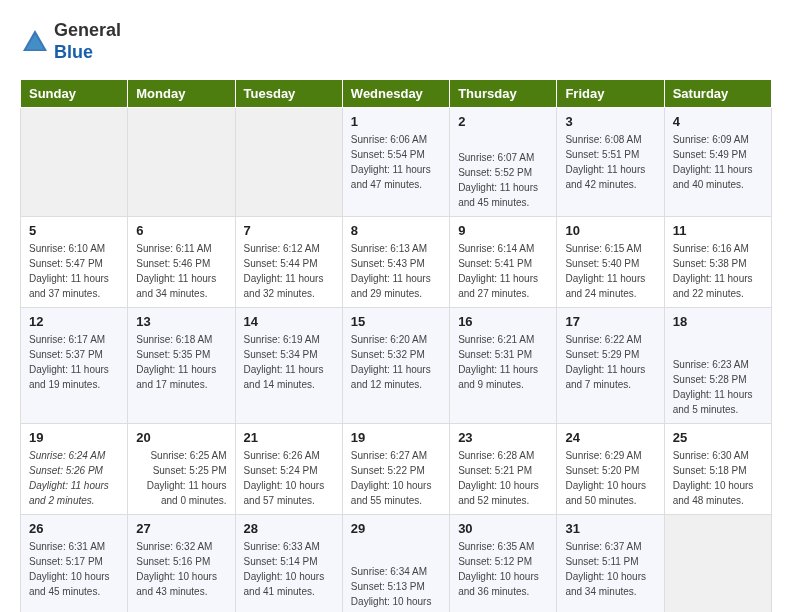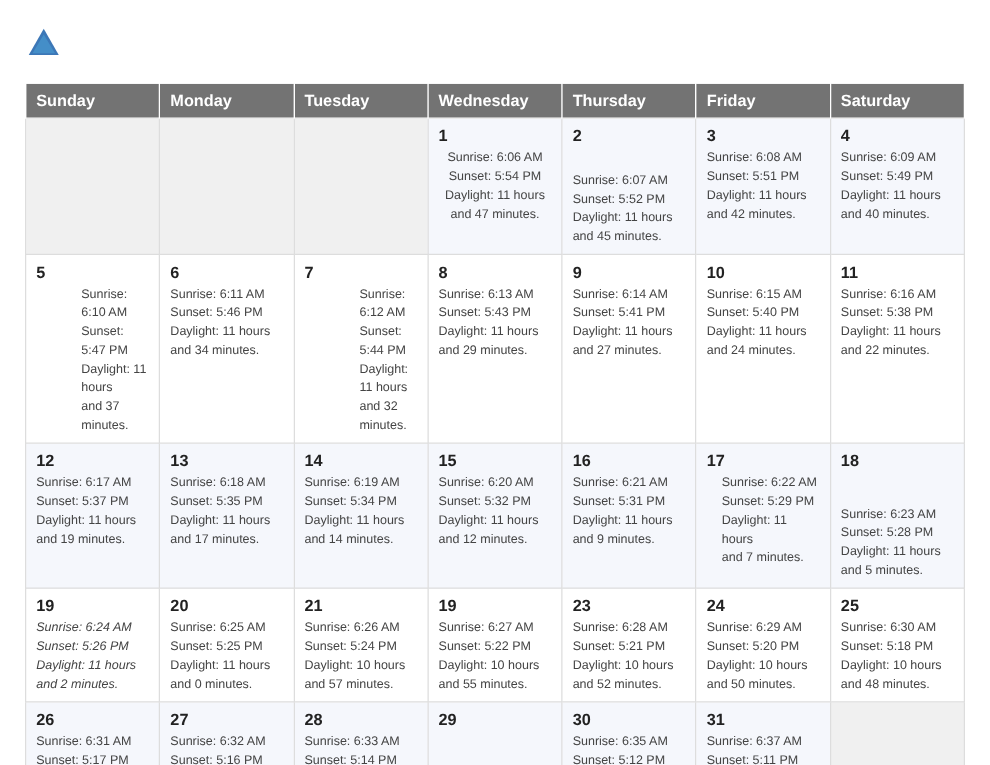--- a/index.html
+++ b/index.html
@@ -44,21 +44,21 @@
     .calendar-subtitle {
       font-size: 16px;
       color: #555;
     }
     table {
       width: 100%;
       border-collapse: collapse;
       table-layout: fixed;
     }
     thead tr th {
-      background-color: #737373;
+      background-color: #4d7c0f;
       color: white;
       text-align: left;
       padding: 6px 8px;
       font-size: 13px;
       font-weight: bold;
       border: 1px solid #fff;
     }
     tbody tr td {
       vertical-align: top;
       padding: 6px 8px;
@@ -91,20 +91,24 @@
   </style>
 </head>
 <body>
 
 <div class="header">
   <div class="logo">
     <svg class="logo-icon" viewBox="0 0 40 40" xmlns="http://www.w3.org/2000/svg">
       <polygon points="20,4 36,32 4,32" fill="#1a5faa" opacity="0.85"></polygon>
       <polygon points="20,10 32,30 8,30" fill="#4a9fd4" opacity="0.6"></polygon>
     </svg>
+    <div class="logo-text">
+      <span class="logo-general">General</span><br>
+      <span class="logo-blue">Blue</span>
+    </div>
   </div>
 </div>
 
 <table>
   <thead>
     <tr>
     <th>Sunday</th>
         <th>Monday</th>
         <th>Tuesday</th>
         <th>Wednesday</th>
@@ -113,21 +117,21 @@
         <th>Saturday</th>
       </tr>
   </thead>
   <tbody id="calendar-body">
   <tr>
         <td class="empty-cell"></td>
         <td class="empty-cell"></td>
         <td class="empty-cell"></td>
         <td>
           <div class="day-number">1</div>
-          <div class="day-info" style="white-space: pre-line; text-align: center;">Sunrise: 6:06 AM
+          <div class="day-info" style="white-space: pre-line;">Sunrise: 6:06 AM
 Sunset: 5:54 PM
 Daylight: 11 hours
 and 47 minutes.</div>
         </td>
         <td>
           <div class="day-number">2</div>
           <div class="day-info" style="white-space: pre-line; margin-top: 21px;">Sunrise: 6:07 AM
 Sunset: 5:52 PM
 Daylight: 11 hours
 and 45 minutes.</div>
@@ -143,35 +147,35 @@
           <div class="day-number">4</div>
           <div class="day-info" style="white-space: pre-line;">Sunrise: 6:09 AM
 Sunset: 5:49 PM
 Daylight: 11 hours
 and 40 minutes.</div>
         </td>
       </tr>
       <tr>
         <td>
           <div class="day-number">5</div>
-          <div class="day-info" style="white-space: pre-line; margin-left: 36px;">Sunrise: 6:10 AM
+          <div class="day-info" style="white-space: pre-line;">Sunrise: 6:10 AM
 Sunset: 5:47 PM
 Daylight: 11 hours
 and 37 minutes.</div>
         </td>
         <td>
           <div class="day-number">6</div>
           <div class="day-info" style="white-space: pre-line;">Sunrise: 6:11 AM
 Sunset: 5:46 PM
 Daylight: 11 hours
 and 34 minutes.</div>
         </td>
         <td>
           <div class="day-number">7</div>
-          <div class="day-info" style="white-space: pre-line; margin-left: 44px;">Sunrise: 6:12 AM
+          <div class="day-info" style="white-space: pre-line;">Sunrise: 6:12 AM
 Sunset: 5:44 PM
 Daylight: 11 hours
 and 32 minutes.</div>
         </td>
         <td>
           <div class="day-number">8</div>
           <div class="day-info" style="white-space: pre-line;">Sunrise: 6:13 AM
 Sunset: 5:43 PM
 Daylight: 11 hours
 and 29 minutes.</div>
@@ -229,21 +233,21 @@
         </td>
         <td>
           <div class="day-number">16</div>
           <div class="day-info" style="white-space: pre-line;">Sunrise: 6:21 AM
 Sunset: 5:31 PM
 Daylight: 11 hours
 and 9 minutes.</div>
         </td>
         <td>
           <div class="day-number">17</div>
-          <div class="day-info" style="white-space: pre-line; margin-left: 12px;">Sunrise: 6:22 AM
+          <div class="day-info" style="white-space: pre-line;">Sunrise: 6:22 AM
 Sunset: 5:29 PM
 Daylight: 11 hours
 and 7 minutes.</div>
         </td>
         <td>
           <div class="day-number">18</div>
           <div class="day-info" style="white-space: pre-line; margin-top: 28px;">Sunrise: 6:23 AM
 Sunset: 5:28 PM
 Daylight: 11 hours
 and 5 minutes.</div>
@@ -252,21 +256,21 @@
       <tr>
         <td>
           <div class="day-number">19</div>
           <div class="day-info" style="white-space: pre-line; font-style: italic;">Sunrise: 6:24 AM
 Sunset: 5:26 PM
 Daylight: 11 hours
 and 2 minutes.</div>
         </td>
         <td>
           <div class="day-number">20</div>
-          <div class="day-info" style="white-space: pre-line;">Sunrise: 6:25 AM
+          <div class="day-info" style="white-space: pre-line; text-align: right;">Sunrise: 6:25 AM
 Sunset: 5:25 PM
 Daylight: 11 hours
 and 0 minutes.</div>
         </td>
         <td>
           <div class="day-number">21</div>
           <div class="day-info" style="white-space: pre-line;">Sunrise: 6:26 AM
 Sunset: 5:24 PM
 Daylight: 10 hours
 and 57 minutes.</div>

